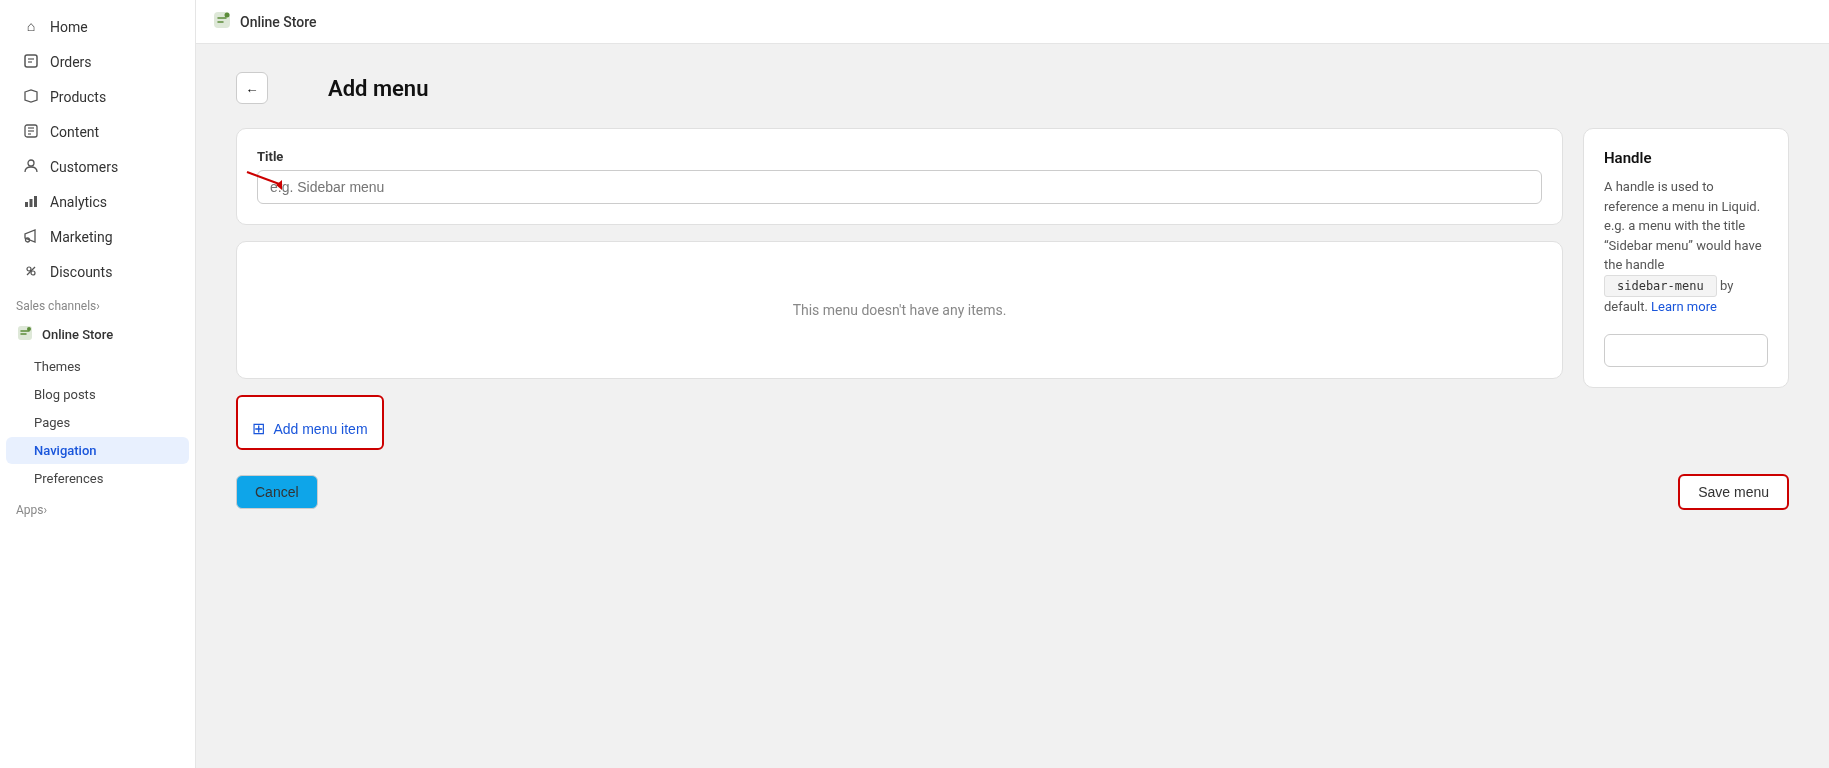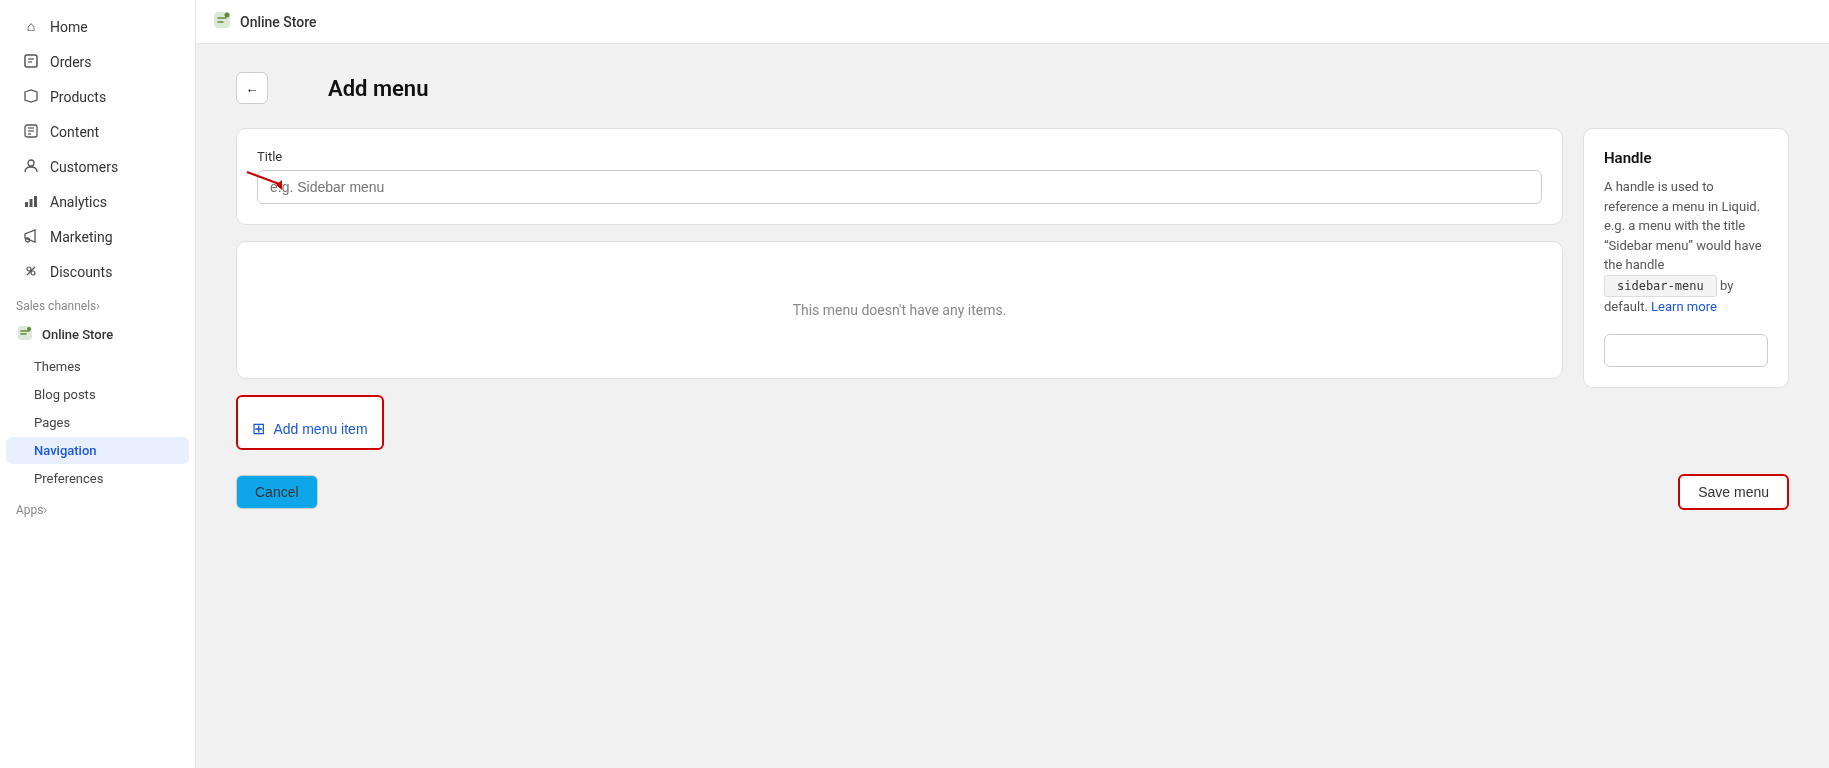--- a/index.html
+++ b/index.html
@@ -122,21 +122,21 @@
 
     .card {
       background: #fff;
       border-radius: 10px;
       border: 1px solid #e0e0e0;
       padding: 20px;
     }
 
     .field-label {
       font-size: 13px;
-      font-weight: 400;
+      font-weight: 700;
       color: #333;
       margin-bottom: 6px;
     }
     .field-input {
       width: 100%;
       border: 1px solid #ccc;
       border-radius: 6px;
       padding: 8px 12px;
       font-size: 14px;
       color: #999;

